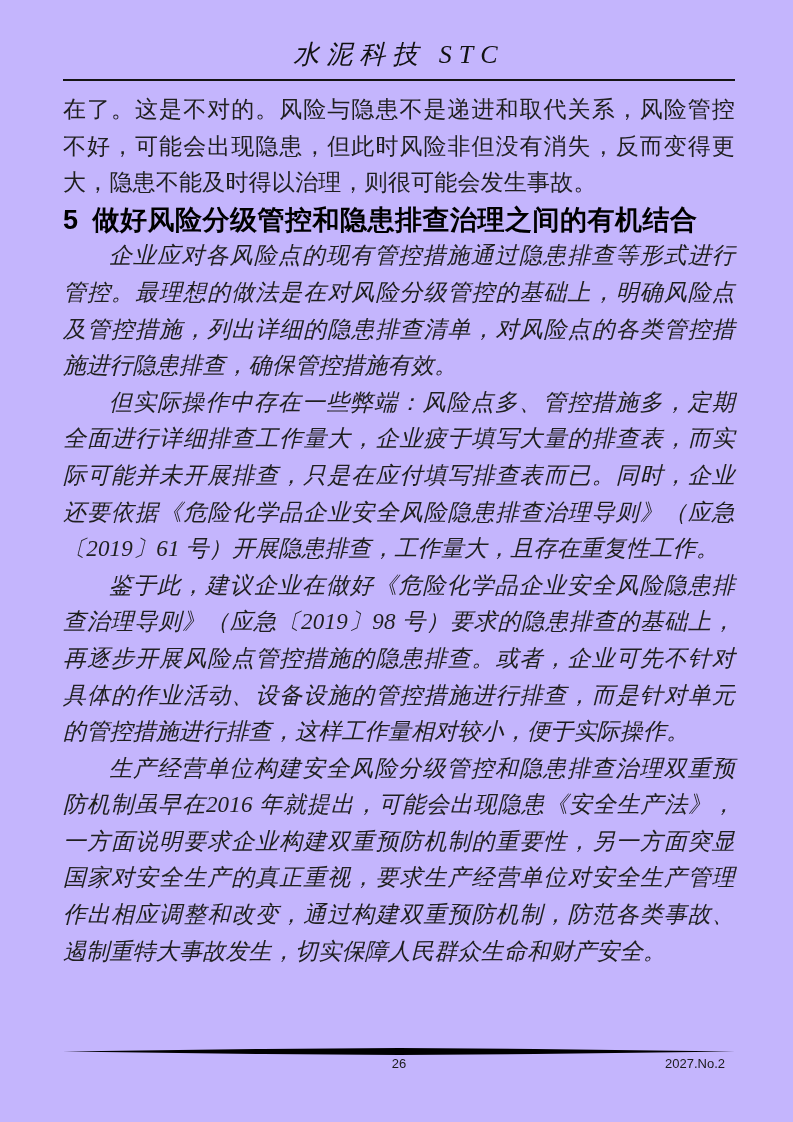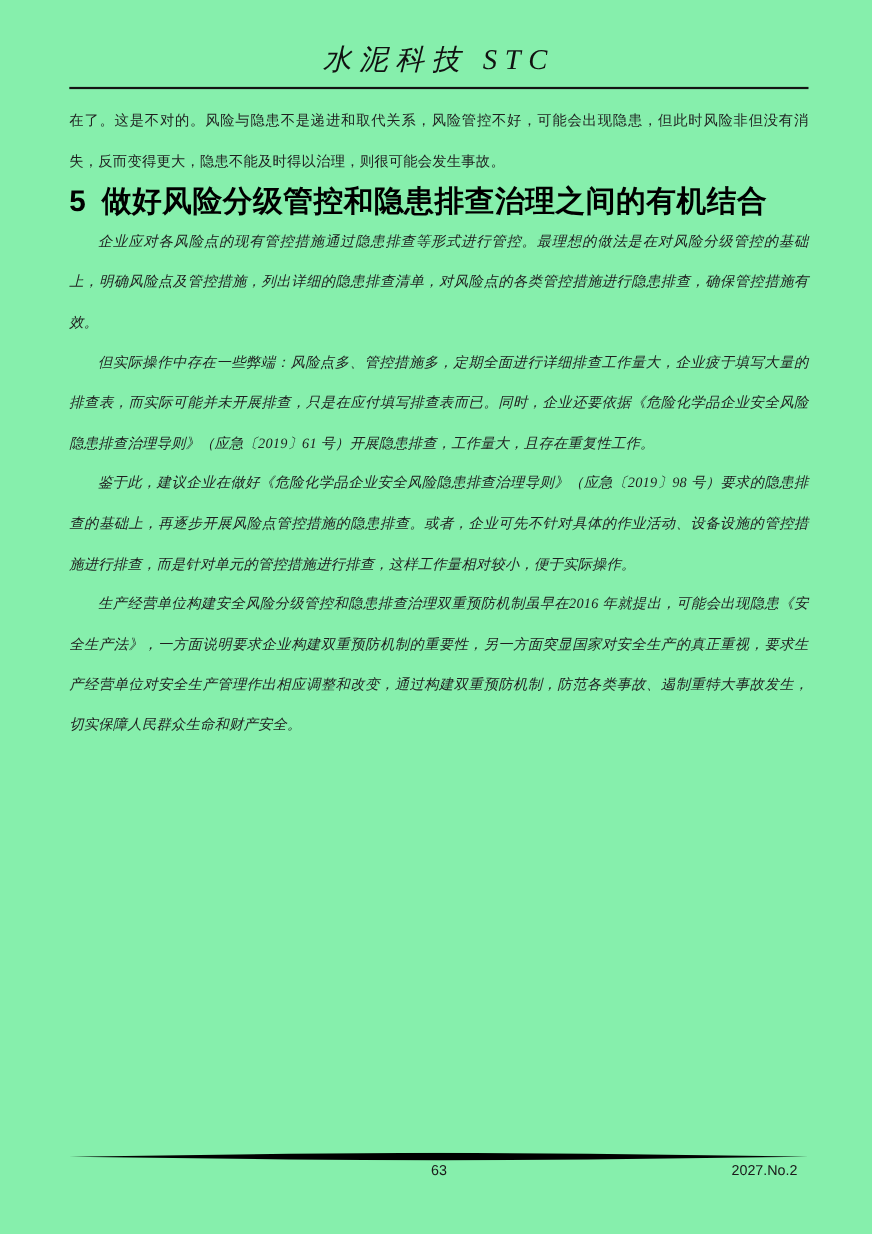--- a/index.html
+++ b/index.html
@@ -4,21 +4,21 @@
 <style>
   html, body {
     margin: 0;
     padding: 0;
     background: #ffffff;
   }
   .page {
     position: relative;
     width: 793px;
     height: 1122px;
-    background: #86efac;
+    background: #c4b5fd;
     overflow: hidden;
     font-family: "Liberation Serif", "DejaVu Serif", serif;
     color: #1c1c1c;
   }
   
   .header {
     position: absolute;
     left: 63px;
     width: 672px;
     top: 40px;
@@ -36,21 +36,21 @@
   }
   
   .content {
     position: absolute;
     left: 63px;
     width: 672px;
     top: 92px;
   }
   .body-text {
     margin: 0;
-    font-size: 13px;
+    font-size: 23px;
     line-height: 36.6px;
     text-align: justify;
     text-justify: inter-ideograph;
     letter-spacing: 0.2px;
     color: #1f1f1f;
   }
   .indent-2em {
     text-indent: 2em;
     font-style: italic;
   }
@@ -126,18 +126,18 @@
 
     <p class="body-text indent-2em">生产经营单位构建安全风险分级管控和隐患排查治理双重预防机制虽早在2016 年就提出，可能会出现隐患《安全生产法》，一方面说明要求企业构建双重预防机制的重要性，另一方面突显国家对安全生产的真正重视，要求生产经营单位对安全生产管理作出相应调整和改变，通过构建双重预防机制，防范各类事故、遏制重特大事故发生，切实保障人民群众生命和财产安全。</p>
 
   </div>
 
   <div class="footer">
     <svg class="footer-rule" viewBox="0 0 672 7" preserveAspectRatio="none" aria-hidden="true">
       <polygon points="0,3.5 200,0.9 336,0 472,0.9 672,3.5 472,6.1 336,7 200,6.1" fill="#000000"></polygon>
     </svg>
     <div class="footer-row">
-      <span class="page-number">63</span>
+      <span class="page-number">26</span>
       <span class="issue-number">2027.No.2</span>
     </div>
   </div>
 
 </div>
 
 </body></html>

